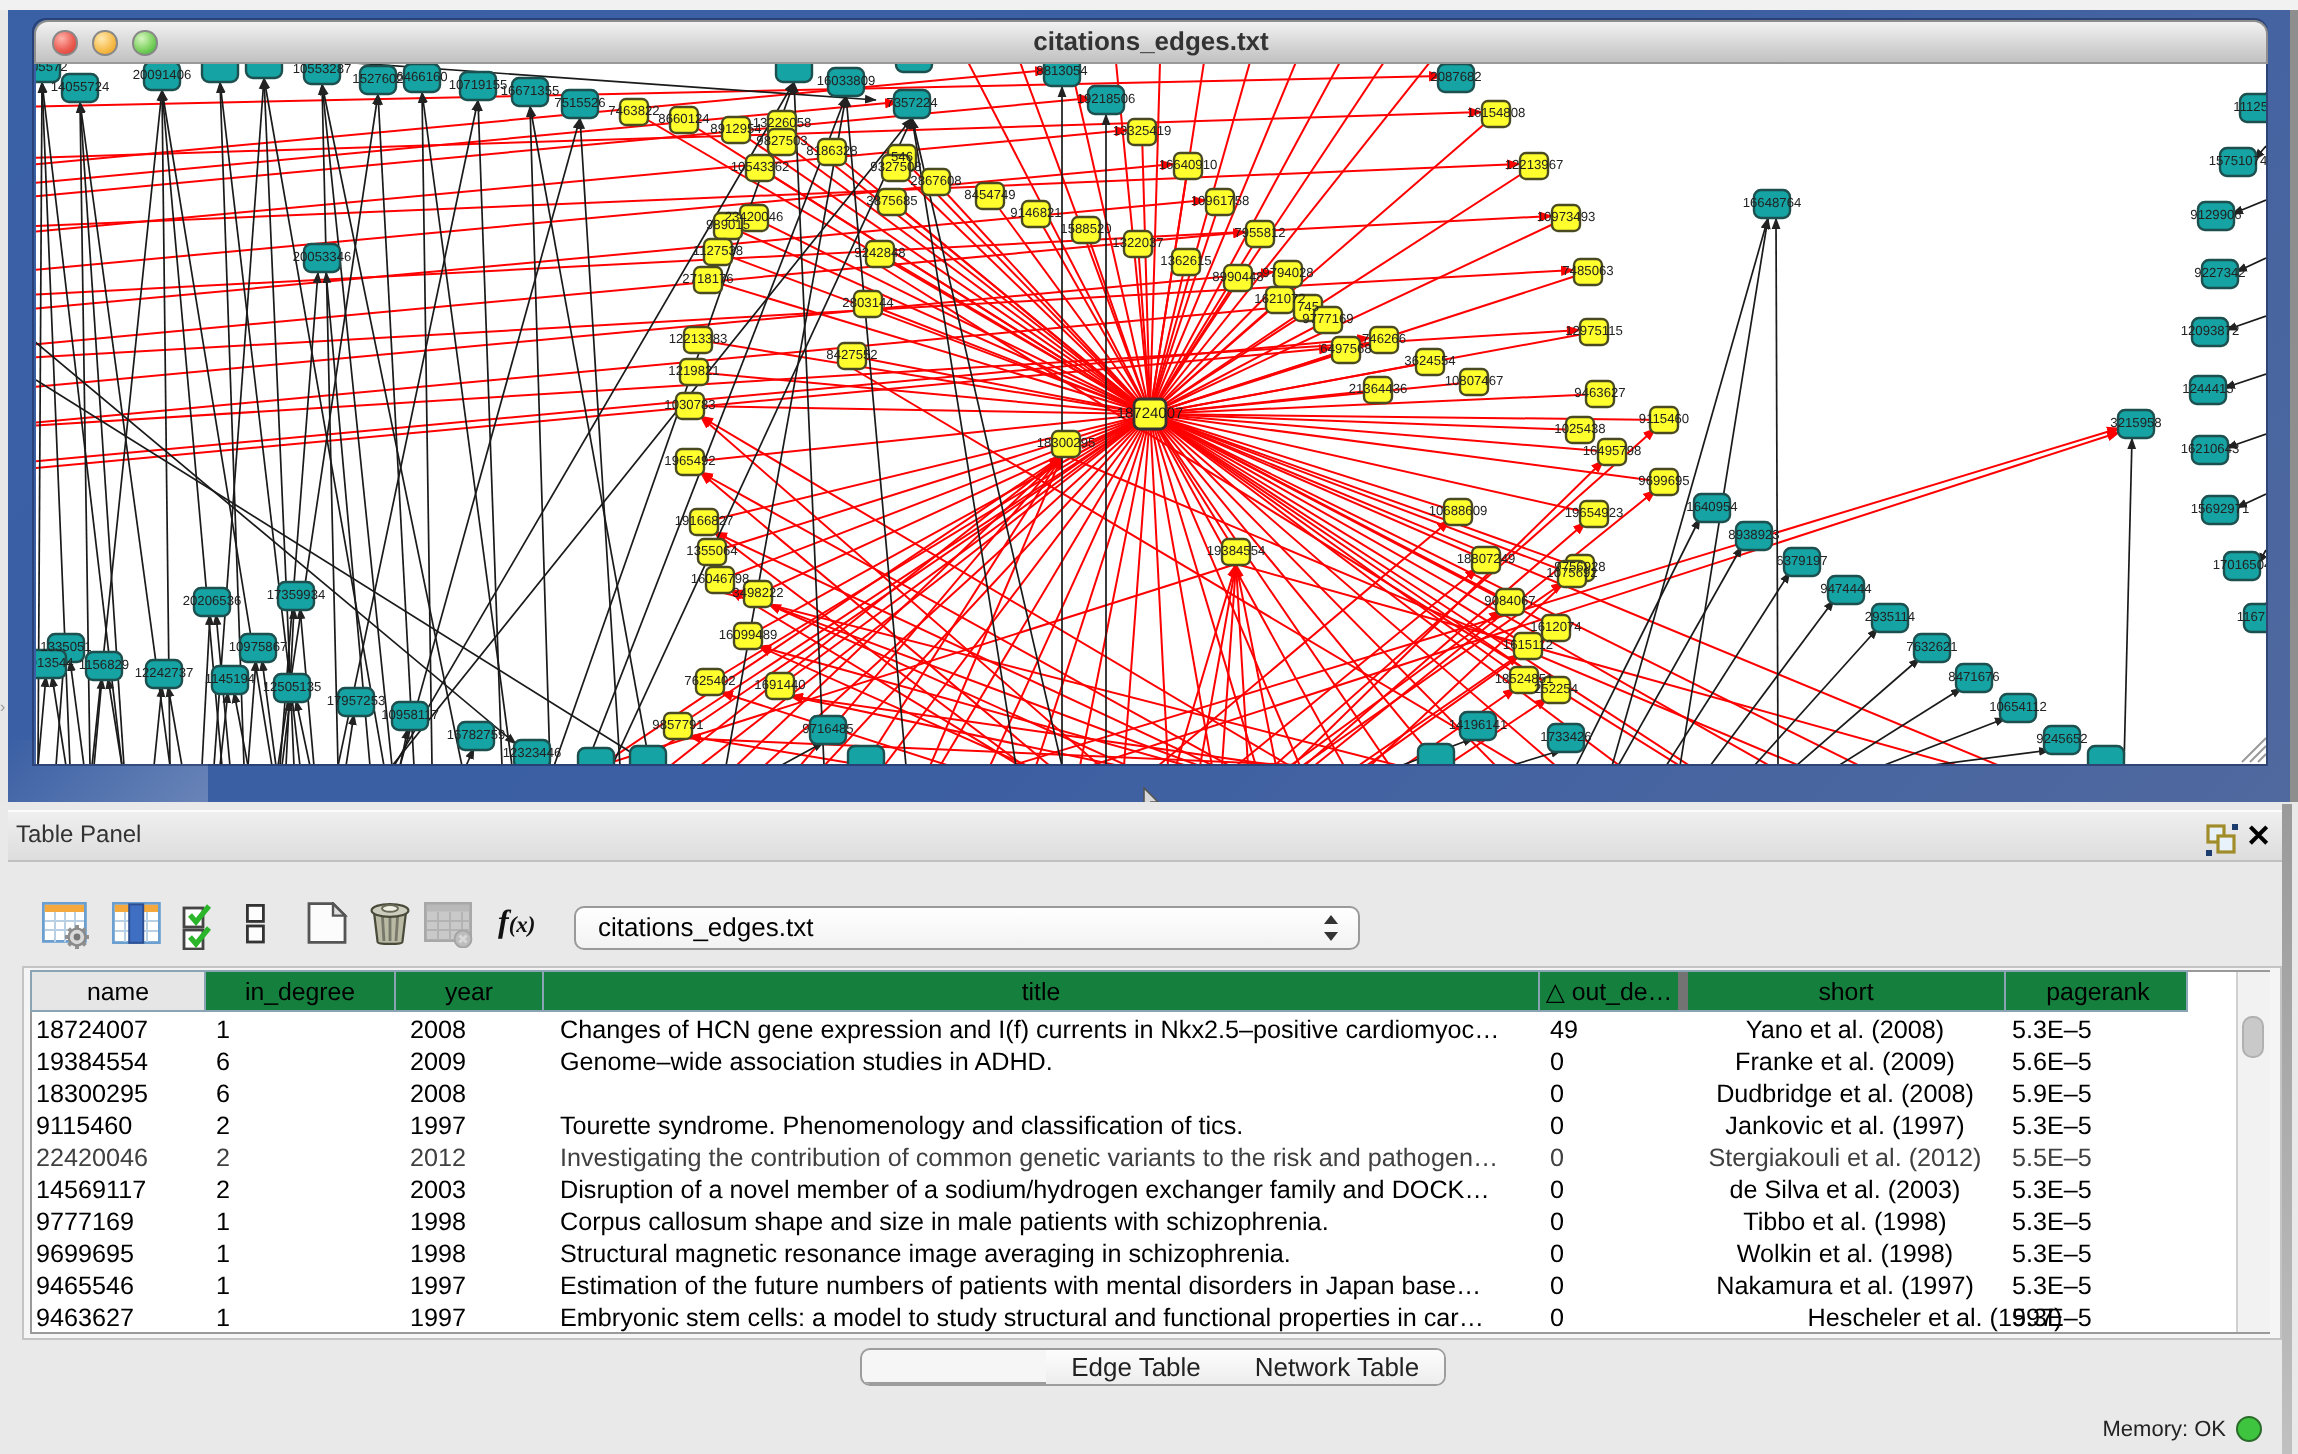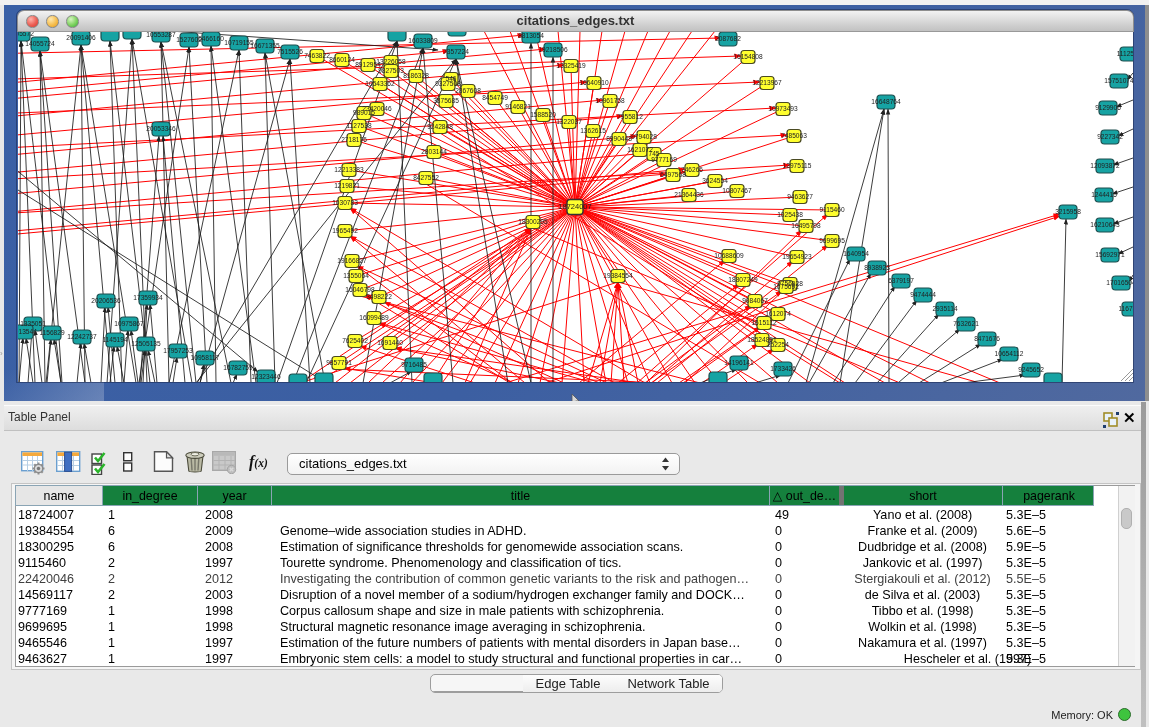--- a/index.html
+++ b/index.html
@@ -644,38 +644,38 @@
     <div style="position:absolute;left:182px;top:0;width:74px;height:19px;border-right:1px solid #8aa4b4;box-sizing:border-box;text-align:center;font-size:12.4px;line-height:20px;color:#000;">year</div>
     <div style="position:absolute;left:256px;top:0;width:498px;height:19px;border-right:1px solid #8aa4b4;box-sizing:border-box;text-align:center;font-size:12.4px;line-height:20px;color:#000;">title</div>
     <div style="position:absolute;left:754px;top:0;width:74px;height:19px;border-right:5px solid #737373;box-sizing:border-box;text-align:center;font-size:12.4px;line-height:20px;color:#000;">△ out_de…</div>
     <div style="position:absolute;left:828px;top:0;width:159px;height:19px;border-right:1px solid #8aa4b4;box-sizing:border-box;text-align:center;font-size:12.4px;line-height:20px;color:#000;">short</div>
     <div style="position:absolute;left:987px;top:0;width:92px;height:19px;box-sizing:border-box;text-align:center;font-size:12.4px;line-height:20px;color:#000;">pagerank</div>
   </div>
 <div style="position:absolute;left:16px;top:507px;width:1100px;height:16px;font-size:12.6px;line-height:16px;color:#000;white-space:nowrap;">
     <span style="position:absolute;left:2px;">18724007</span>
     <span style="position:absolute;left:92px;">1</span>
     <span style="position:absolute;left:189px;">2008</span>
+    <span style="position:absolute;left:264px;">Changes of HCN gene expression and I(f) currents in Nkx2.5–positive cardiomyoc…</span>
     <span style="position:absolute;left:759px;">49</span>
     <span style="position:absolute;left:827px;width:159px;text-align:center;">Yano et al. (2008)</span>
     <span style="position:absolute;left:990px;">5.3E–5</span>
   </div>
 <div style="position:absolute;left:16px;top:523px;width:1100px;height:16px;font-size:12.6px;line-height:16px;color:#000;white-space:nowrap;">
     <span style="position:absolute;left:2px;">19384554</span>
     <span style="position:absolute;left:92px;">6</span>
     <span style="position:absolute;left:189px;">2009</span>
     <span style="position:absolute;left:264px;">Genome–wide association studies in ADHD.</span>
     <span style="position:absolute;left:759px;">0</span>
     <span style="position:absolute;left:827px;width:159px;text-align:center;">Franke et al. (2009)</span>
     <span style="position:absolute;left:990px;">5.6E–5</span>
   </div>
 <div style="position:absolute;left:16px;top:539px;width:1100px;height:16px;font-size:12.6px;line-height:16px;color:#000;white-space:nowrap;">
     <span style="position:absolute;left:2px;">18300295</span>
     <span style="position:absolute;left:92px;">6</span>
     <span style="position:absolute;left:189px;">2008</span>
-    <span style="position:absolute;left:264px;">Estimation of significance thresholds for genomewide association scans.</span>
     <span style="position:absolute;left:759px;">0</span>
     <span style="position:absolute;left:827px;width:159px;text-align:center;">Dudbridge et al. (2008)</span>
     <span style="position:absolute;left:990px;">5.9E–5</span>
   </div>
 <div style="position:absolute;left:16px;top:555px;width:1100px;height:16px;font-size:12.6px;line-height:16px;color:#000;white-space:nowrap;">
     <span style="position:absolute;left:2px;">9115460</span>
     <span style="position:absolute;left:92px;">2</span>
     <span style="position:absolute;left:189px;">1997</span>
     <span style="position:absolute;left:264px;">Tourette syndrome. Phenomenology and classification of tics.</span>
     <span style="position:absolute;left:759px;">0</span>

